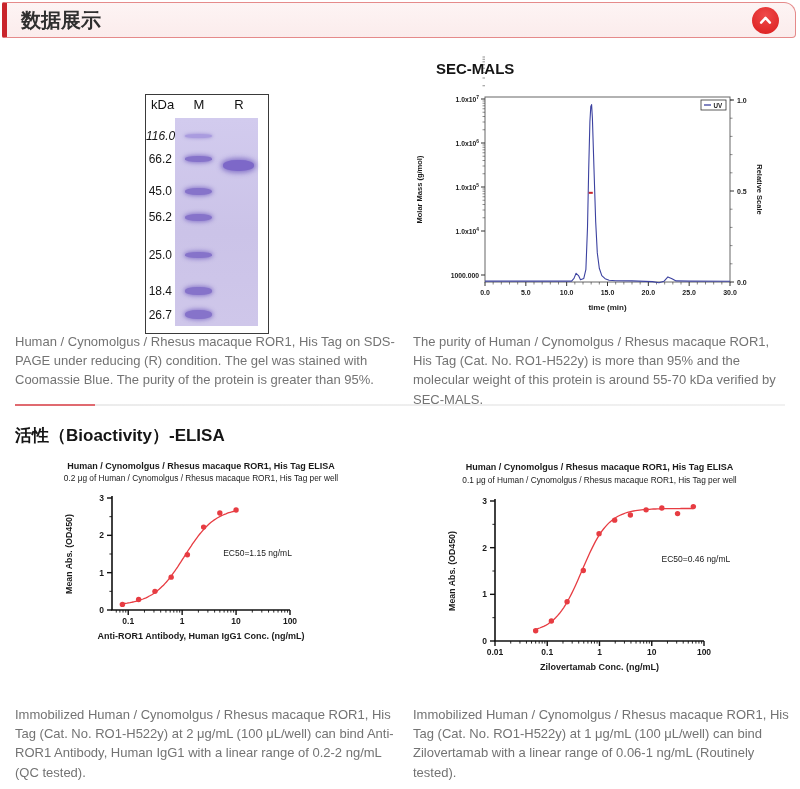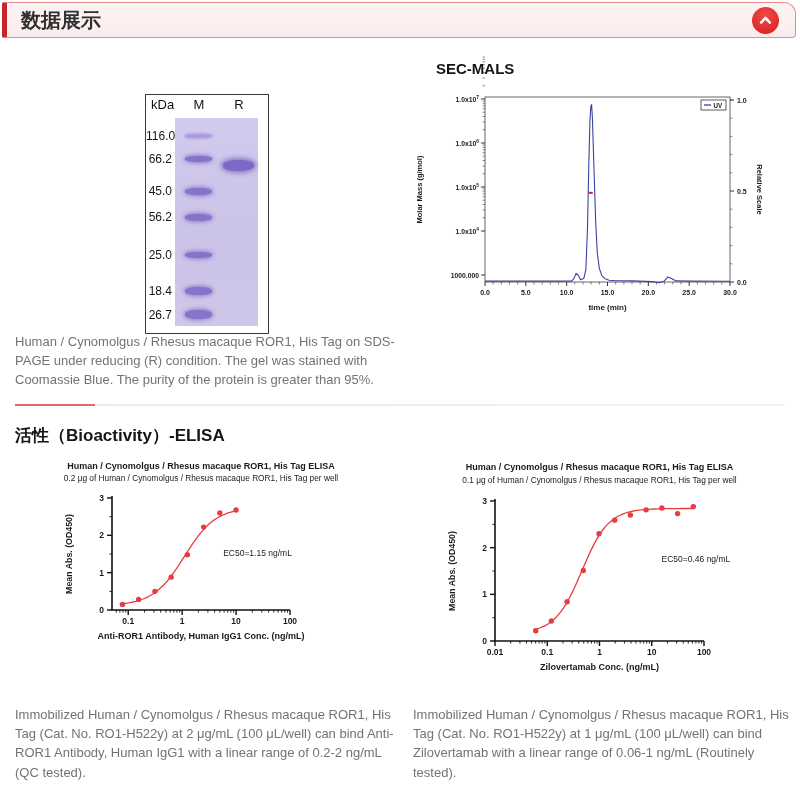--- a/index.html
+++ b/index.html
@@ -65,21 +65,21 @@
   <h2 id="h-sec">SEC-MALS</h2>
 
   <figure id="gel">
     <div class="gel-head">
       <span class="u">kDa</span>
       <span class="m">M</span>
       <span class="r">R</span>
     </div>
     <div id="gel-body">
         <div class="gel-rect"></div>
-        <div class="mlab" style="top: 11.096px;">116.0</div>
+        <div class="mlab" style="top: 11.096px; font-style: italic;">116.0</div>
         <div class="band faint" style="top: 17.096px; height: 4px;"></div>
         <div class="mlab" style="top: 34.184px;">66.2</div>
         <div class="band" style="top: 39.184px; height: 6px;"></div>
         <div class="mlab" style="top: 66.424px; text-align: right;">45.0</div>
         <div class="band" style="top: 70.924px; height: 7px;"></div>
         <div class="mlab" style="top: 92.424px;">56.2</div>
         <div class="band" style="top: 96.924px; height: 7px;"></div>
         <div class="mlab" style="top: 129.656px;">25.0</div>
         <div class="band" style="top: 134.656px; height: 6px;"></div>
         <div class="mlab" style="top: 165.848px;">18.4</div>
@@ -193,20 +193,21 @@
       <g>
         <rect x="296" y="14" width="25" height="10" fill="#fff" stroke="#333" stroke-width="0.8"></rect>
         <line x1="299" y1="19" x2="306" y2="19" stroke="#3c42a0" stroke-width="1.3"></line>
         <text x="308.5" y="21.5" fill="#1a1a1a" font-size="6.3" text-anchor="start" font-weight="bold">UV</text>
       </g>
       <path d="M80.0 195.1L166.6 195.1L169.0 192.4L171.1 187.3L173.5 189.6L175.5 193.8L178.8 192.4L180.9 183.3L182.5 141.4L183.7 83.2L184.9 35.8L185.8 20.4L186.6 18.6L187.4 32.2L189.0 83.2L190.7 135.9L192.3 166.9L194.3 182.3L196.8 189.6L200.1 192.7L204.1 194.2L210.7 194.7L227.0 194.9L247.4 195.6L254.0 196.7L258.9 195.3L262.9 190.9L267.0 192.7L271.1 194.9L284.2 195.1L325.0 195.3" fill="none" stroke="#3c42a0" stroke-width="1.1" stroke-linejoin="round"></path>
       <line x1="183.71666666666664" y1="106.82000000000001" x2="187.8" y2="106.82000000000001" stroke="#c9242b" stroke-width="2"></line>
     </svg>
 
   <p id="cap-sds" class="caption">Human / Cynomolgus / Rhesus macaque ROR1, His Tag on SDS-PAGE under reducing (R) condition. The gel was stained with Coomassie Blue. The purity of the protein is greater than 95%.</p>
+  <p id="cap-sec" class="caption">The purity of Human / Cynomolgus / Rhesus macaque ROR1, His Tag (Cat. No. RO1-H522y) is more than 95% and the molecular weight of this protein is around 55-70 kDa verified by SEC-MALS.</p>
 
   <div class="divider"></div>
 
   <h2 id="h-bio">活性（Bioactivity）-ELISA</h2>
 
   <svg id="elisa1" viewBox="0 0 350 205">
       <text x="151" y="13" fill="#1a1a1a" font-size="9" text-anchor="middle" font-weight="bold">Human / Cynomolgus / Rhesus macaque ROR1, His Tag ELISA</text>
       <text x="151" y="25" fill="#1a1a1a" font-size="8.3" text-anchor="middle">0.2 μg of Human / Cynomolgus / Rhesus macaque ROR1, His Tag per well</text>
       <line x1="62" y1="40" x2="62" y2="154" stroke="#111" stroke-width="1.6"></line>
       <line x1="61.2" y1="154" x2="240" y2="154" stroke="#111" stroke-width="1.6"></line>

